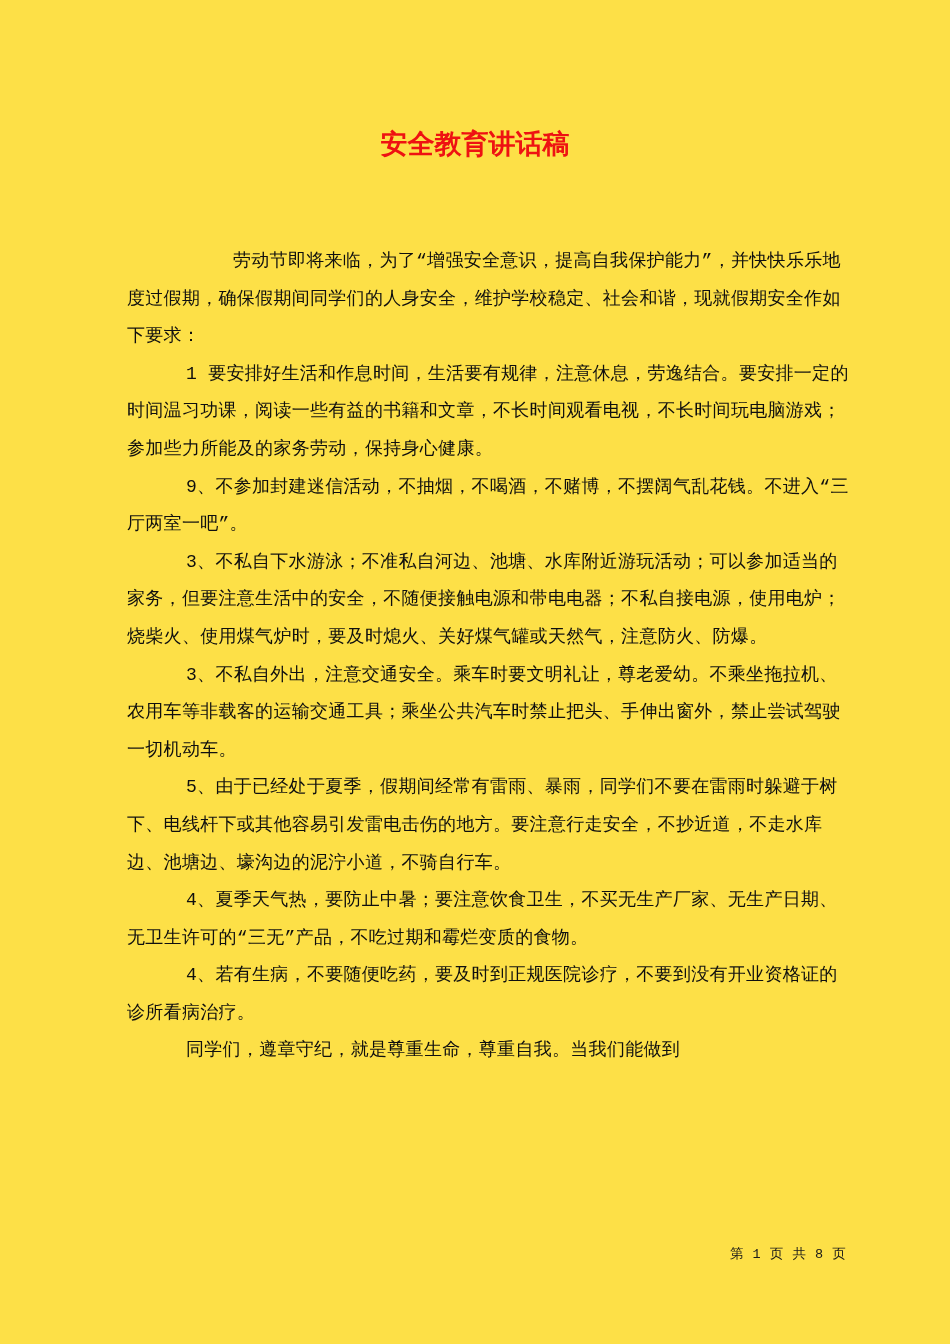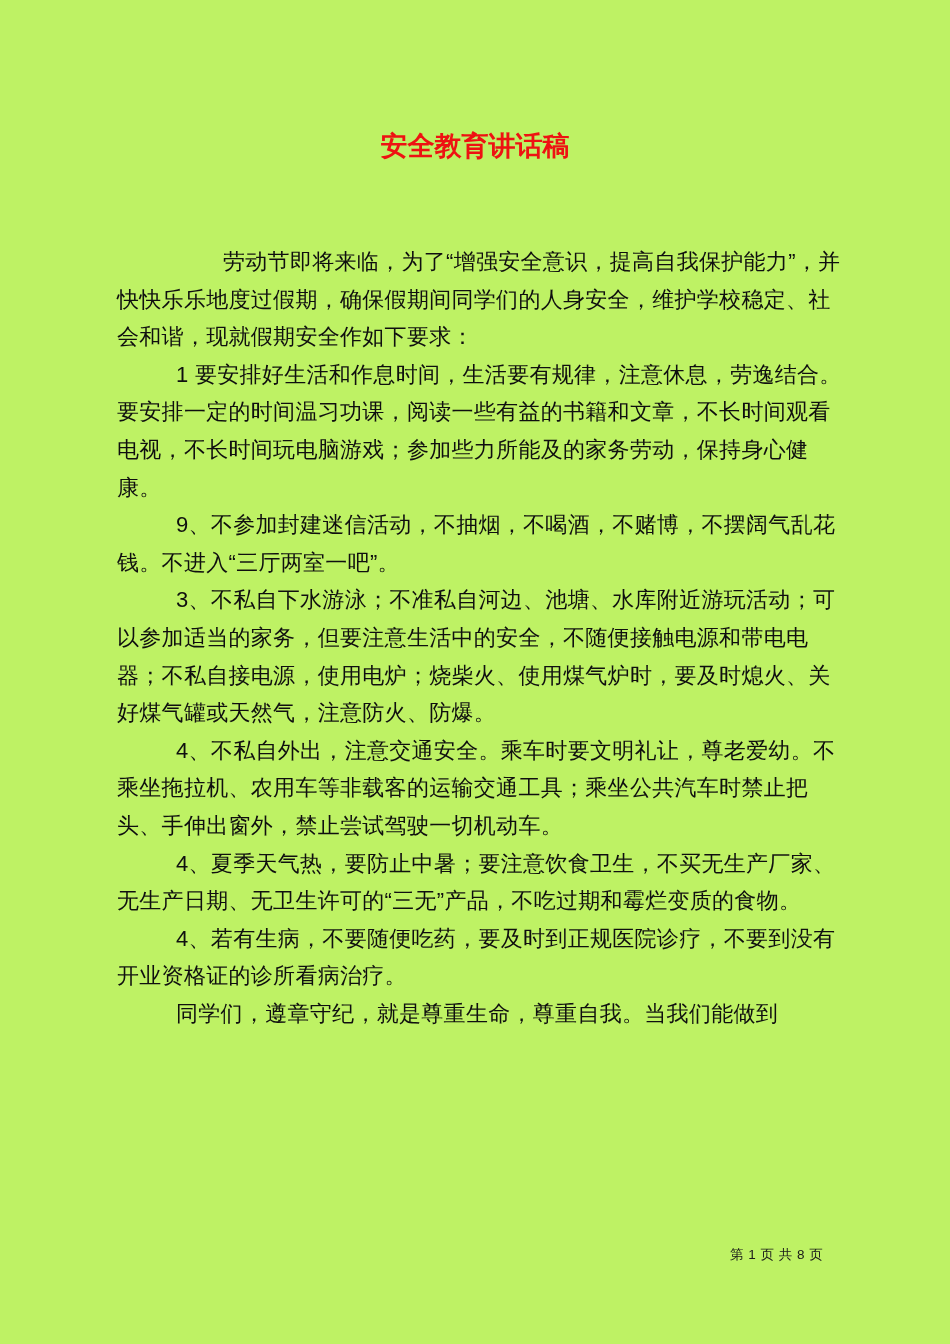--- a/index.html
+++ b/index.html
@@ -4,43 +4,43 @@
 <style>
   html, body {
     margin: 0;
     padding: 0;
     background: #ffffff;
   }
   .page {
     position: relative;
     width: 950px;
     height: 1344px;
-    background: #bef264;
+    background: #fde047;
     overflow: hidden;
-    font-family: Liberation Sans, sans-serif;
+    font-family: Liberation Mono, monospace;
     color: #111111;
   }
   .doc-title {
     position: absolute;
     top: 128px;
     left: 0;
     width: 100%;
     margin: 0;
     text-align: center;
     font-size: 27px;
     line-height: 36px;
     font-weight: bold;
     letter-spacing: 0px;
   }
   .doc-body {
     position: absolute;
     top: 243px;
-    left: 117px;
+    left: 127px;
     width: 728px;
-    font-size: 22px;
+    font-size: 18px;
     line-height: 37.6px;
     letter-spacing: 0.3px;
     text-align: left;
     color: #0f0f0f;
   }
   .doc-body p {
     margin: 0;
     padding: 0;
     text-indent: 59px;
     word-break: break-all;
@@ -64,21 +64,22 @@
 
 <div class="page">
 
   <h1 class="doc-title" style="color: rgb(238, 18, 18);">安全教育讲话稿</h1>
 
   <div class="doc-body">
     <p class="intro">劳动节即将来临，为了“增强安全意识，提高自我保护能力”，并快快乐乐地度过假期，确保假期间同学们的人身安全，维护学校稳定、社会和谐，现就假期安全作如下要求：</p>
     <p>1 要安排好生活和作息时间，生活要有规律，注意休息，劳逸结合。要安排一定的时间温习功课，阅读一些有益的书籍和文章，不长时间观看电视，不长时间玩电脑游戏；参加些力所能及的家务劳动，保持身心健康。</p>
     <p>9、不参加封建迷信活动，不抽烟，不喝酒，不赌博，不摆阔气乱花钱。不进入“三厅两室一吧”。</p>
     <p>3、不私自下水游泳；不准私自河边、池塘、水库附近游玩活动；可以参加适当的家务，但要注意生活中的安全，不随便接触电源和带电电器；不私自接电源，使用电炉；烧柴火、使用煤气炉时，要及时熄火、关好煤气罐或天然气，注意防火、防爆。</p>
-    <p>4、不私自外出，注意交通安全。乘车时要文明礼让，尊老爱幼。不乘坐拖拉机、农用车等非载客的运输交通工具；乘坐公共汽车时禁止把头、手伸出窗外，禁止尝试驾驶一切机动车。</p>
+    <p>3、不私自外出，注意交通安全。乘车时要文明礼让，尊老爱幼。不乘坐拖拉机、农用车等非载客的运输交通工具；乘坐公共汽车时禁止把头、手伸出窗外，禁止尝试驾驶一切机动车。</p>
+    <p>5、由于已经处于夏季，假期间经常有雷雨、暴雨，同学们不要在雷雨时躲避于树下、电线杆下或其他容易引发雷电击伤的地方。要注意行走安全，不抄近道，不走水库边、池塘边、壕沟边的泥泞小道，不骑自行车。</p>
     <p>4、夏季天气热，要防止中暑；要注意饮食卫生，不买无生产厂家、无生产日期、无卫生许可的“三无”产品，不吃过期和霉烂变质的食物。</p>
     <p>4、若有生病，不要随便吃药，要及时到正规医院诊疗，不要到没有开业资格证的诊所看病治疗。</p>
     <p>同学们，遵章守纪，就是尊重生命，尊重自我。当我们能做到</p>
   </div>
 
   <div class="page-footer">第 1 页 共 8 页</div>
 
 </div>
 
 </body></html>

